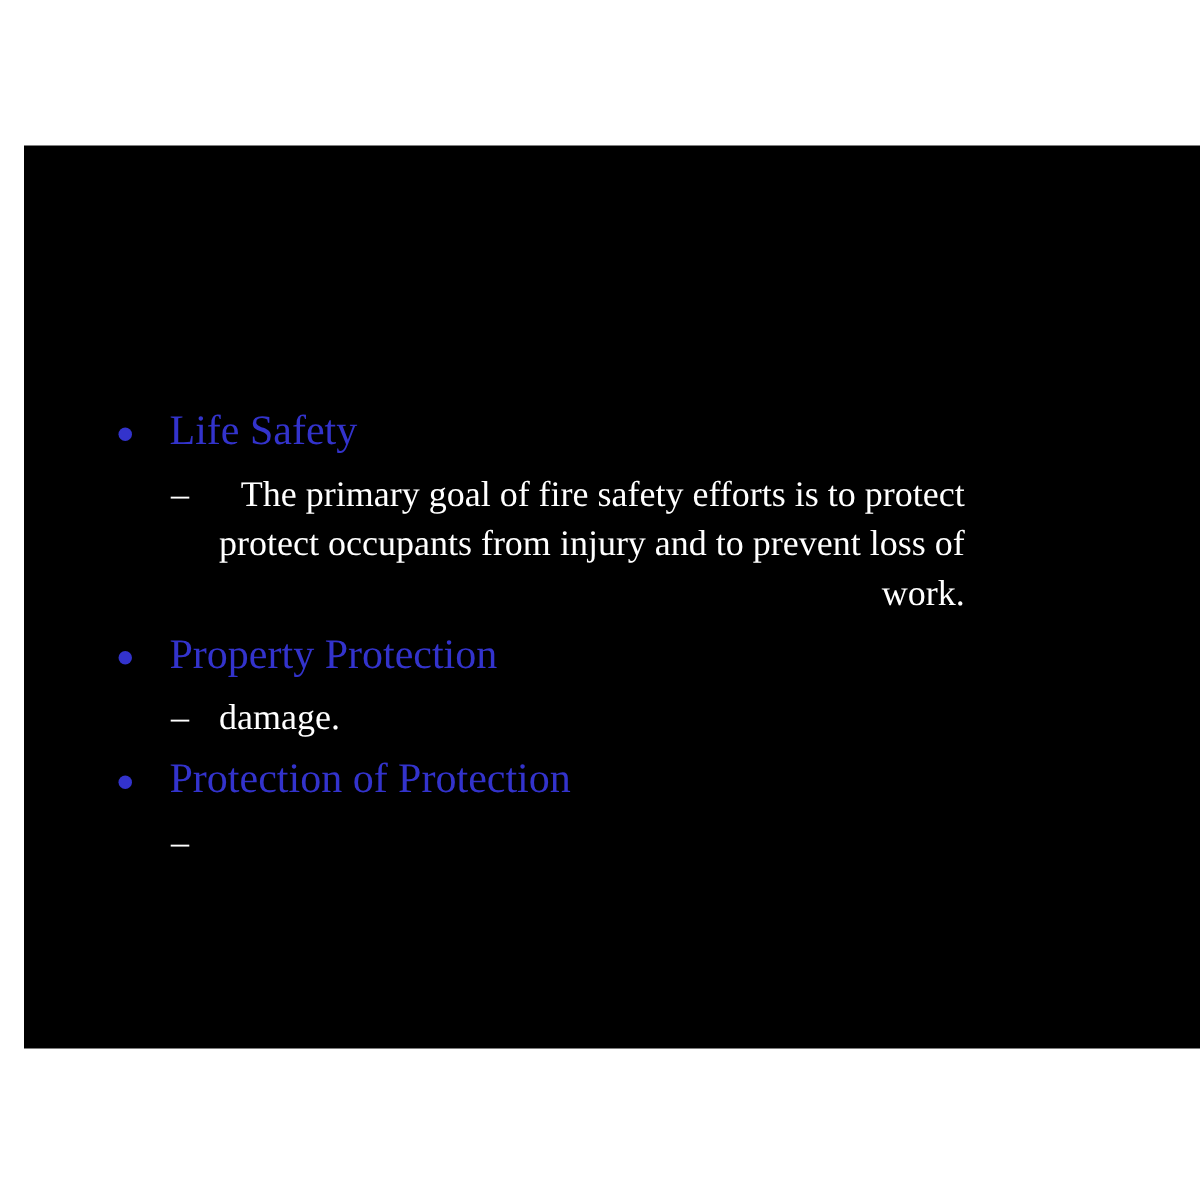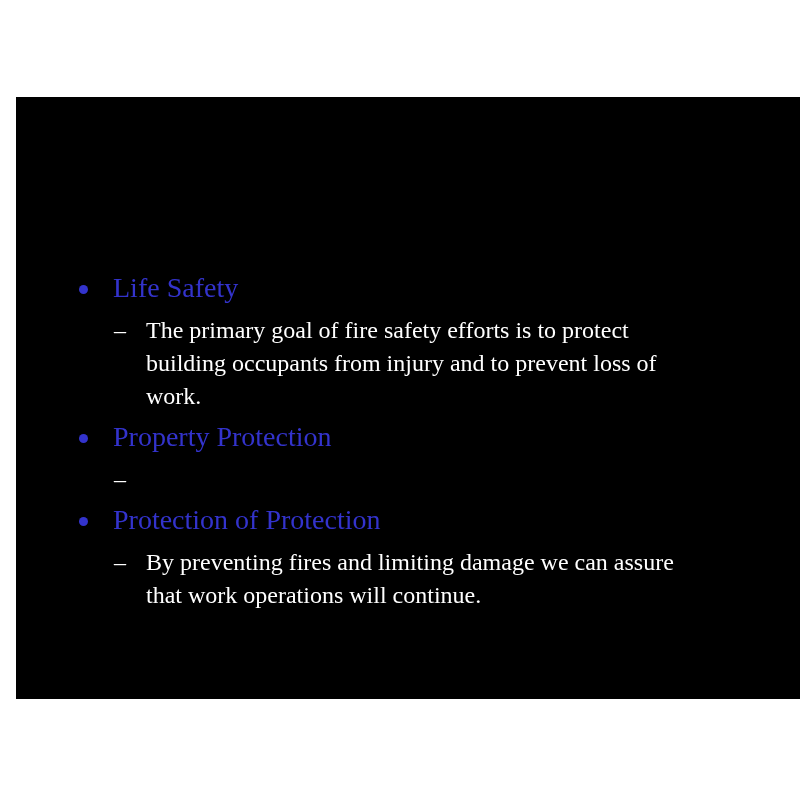--- a/index.html
+++ b/index.html
@@ -56,57 +56,55 @@
     color: var(--text, #ffffff);
     font-size: 24px;
     line-height: 33px;
   }
   .b-dash {
     flex: none;
     width: 32px;
   }
   .b-line {
     white-space: nowrap;
+    text-align: right;
   }
 </style>
 </head>
 <body>
 
 <div class="slide">
   <div class="content">
 
     <div class="h-row">
       <span class="h-dot"></span>
       <span class="h-text">Life Safety</span>
     </div>
     <div class="b-row">
       <span class="b-dash">–</span>
       <div class="b-lines">
         <div class="b-line">The primary goal of fire safety efforts is to protect</div>
-        <div class="b-line">building occupants from injury and to prevent loss of</div>
+        <div class="b-line">protect occupants from injury and to prevent loss of</div>
         <div class="b-line">work.</div>
       </div>
     </div>
 
     <div class="h-row">
       <span class="h-dot"></span>
       <span class="h-text">Property Protection</span>
     </div>
     <div class="b-row">
       <span class="b-dash">–</span>
       <div class="b-lines">
+        <div class="b-line">damage.</div>
       </div>
     </div>
 
     <div class="h-row">
       <span class="h-dot"></span>
       <span class="h-text">Protection of Protection</span>
     </div>
     <div class="b-row">
       <span class="b-dash">–</span>
-      <div class="b-lines">
-        <div class="b-line">By preventing fires and limiting damage we can assure</div>
-        <div class="b-line">that work operations will continue.</div>
-      </div>
     </div>
 
   </div>
 </div>
 
 </body></html>

